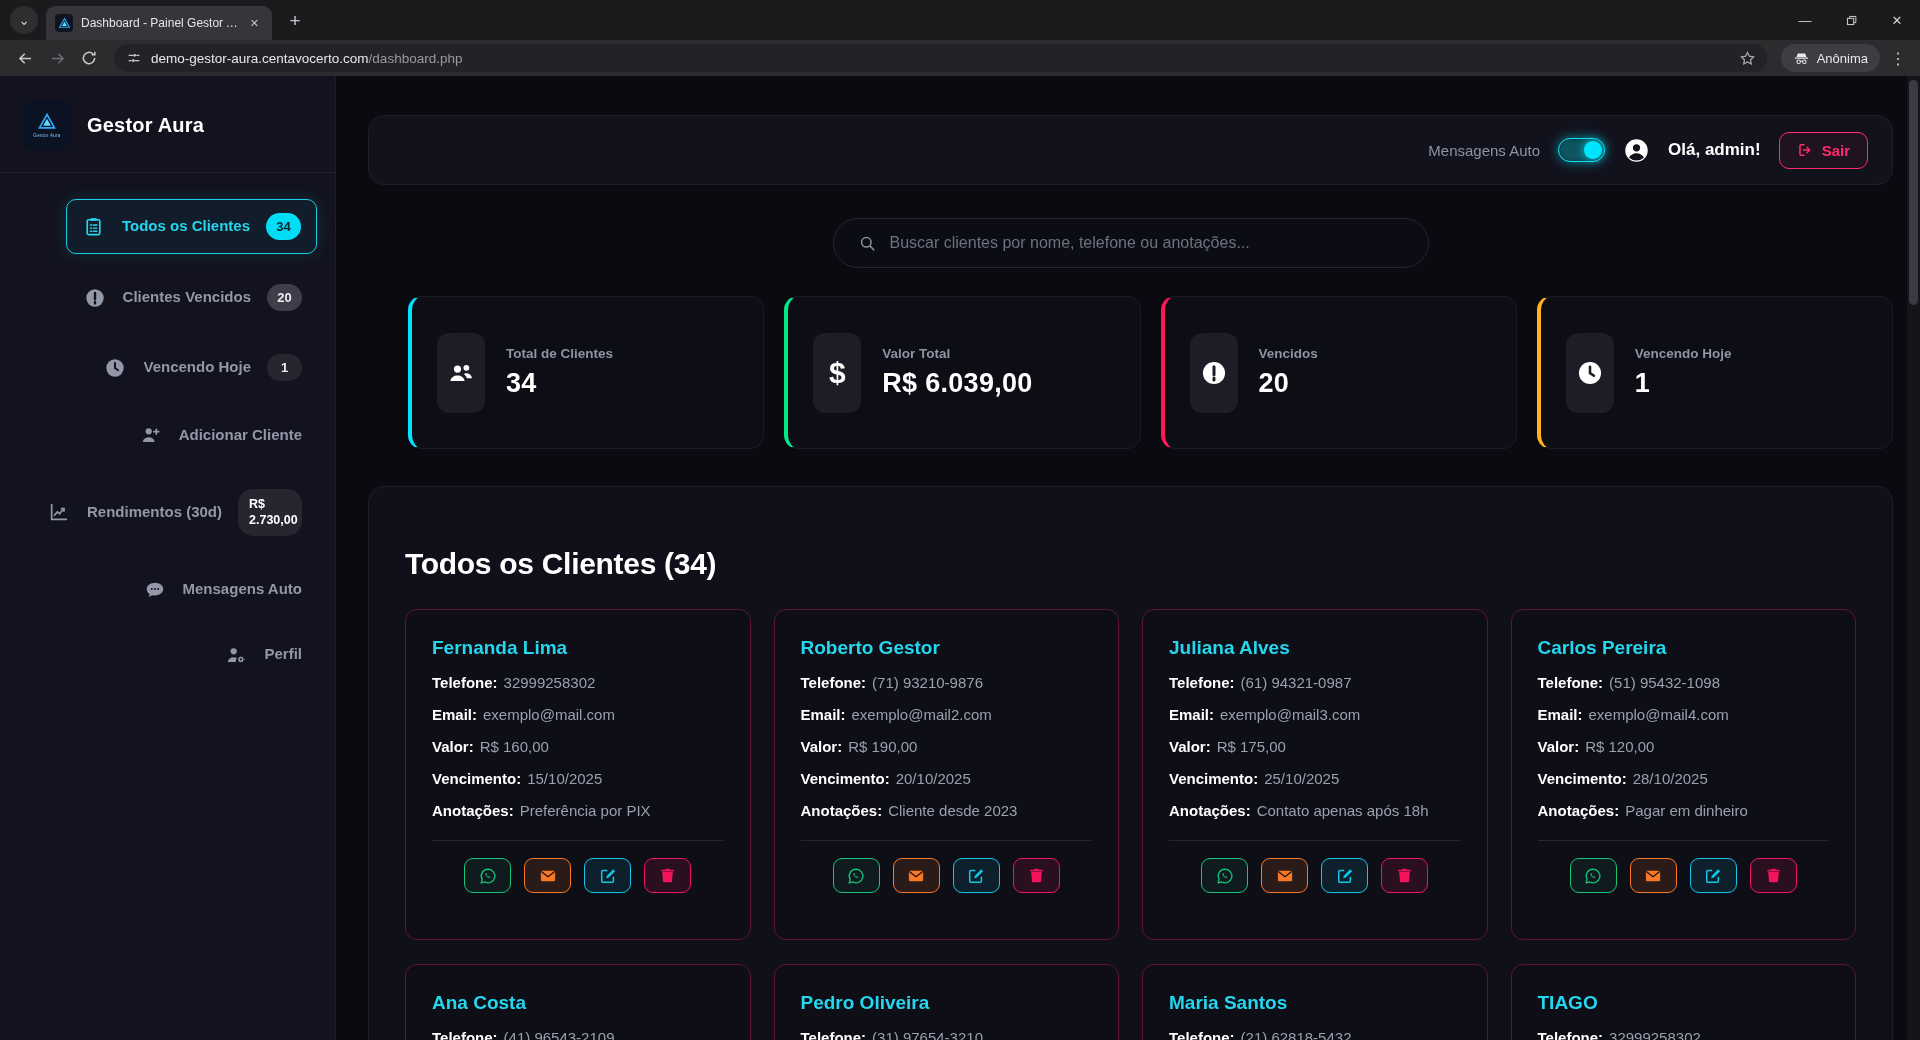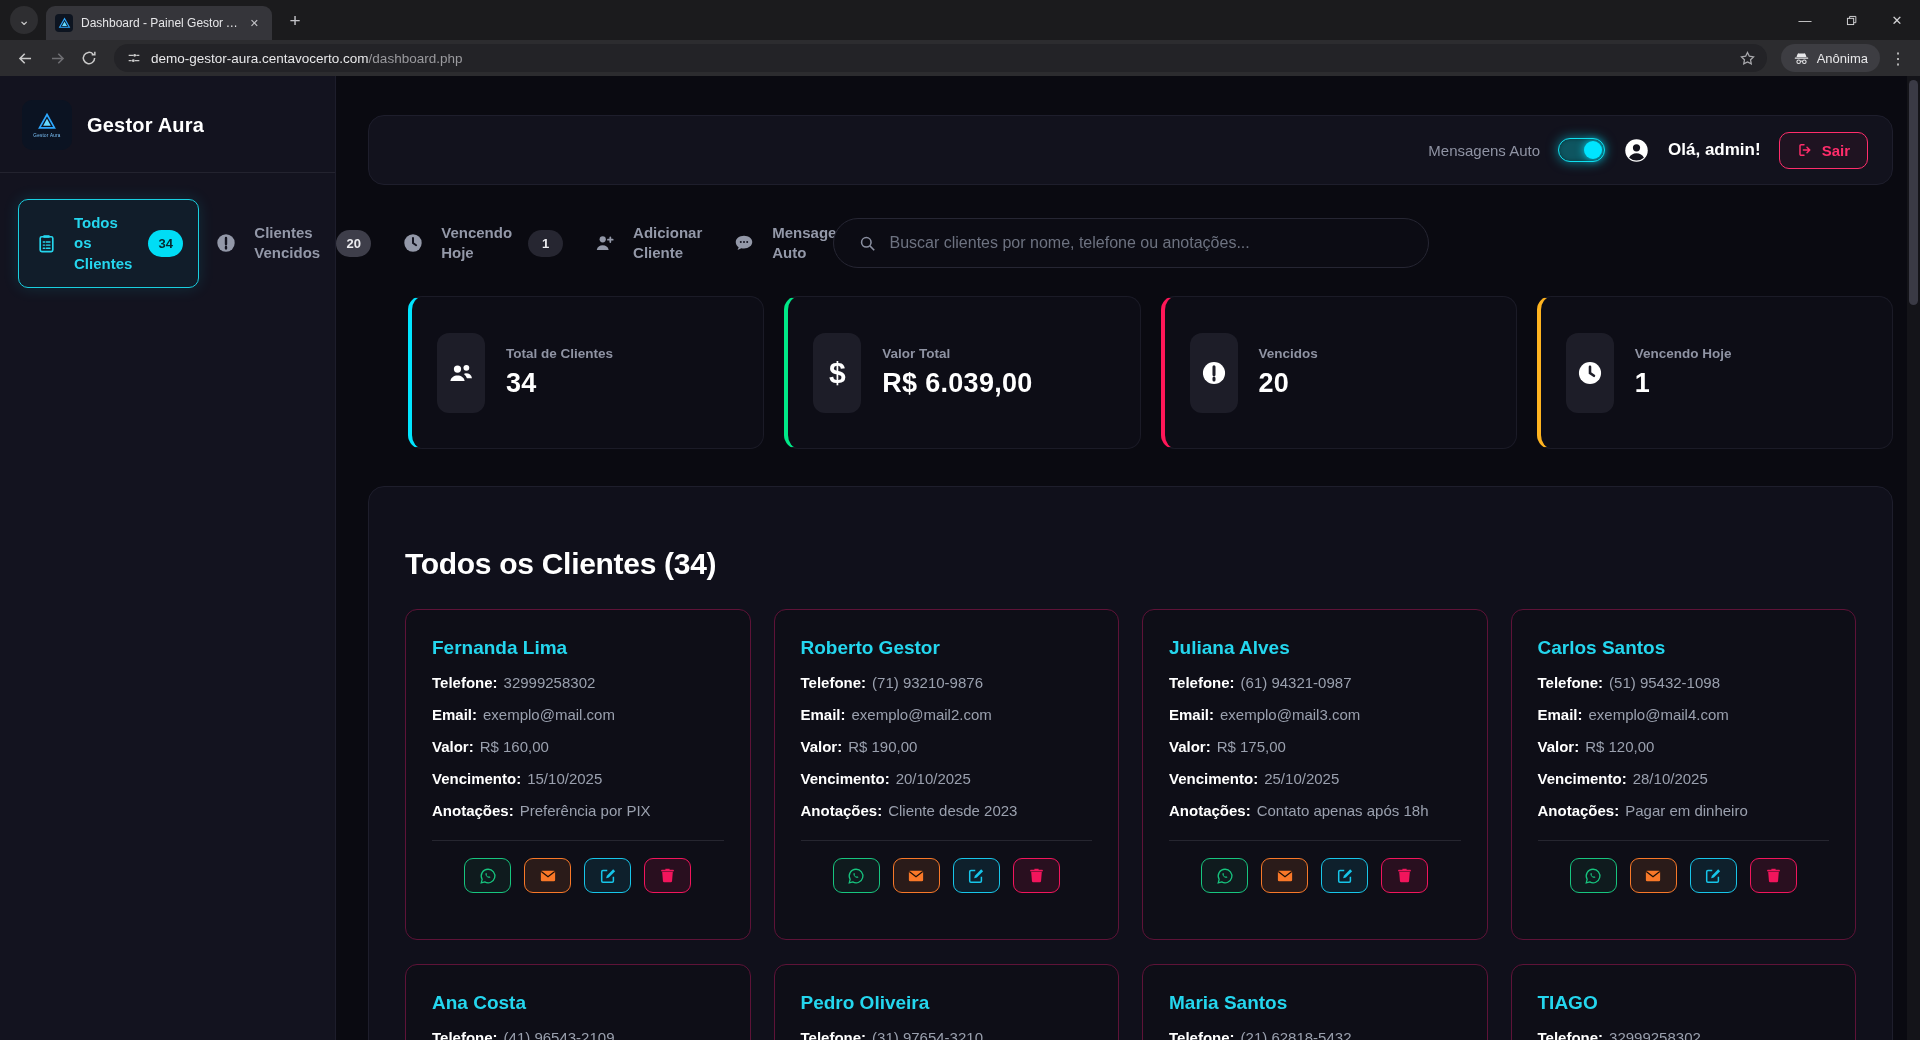--- a/index.html
+++ b/index.html
@@ -40,21 +40,21 @@
 
   
   .page { display:flex; height:964px; }
   .sidebar { width:336px; flex:none; background:#13131f; border-right:1px solid #1d1d2b; padding-top:24px; }
   .brand { display:flex; align-items:center; gap:15px; padding:0 22px; }
   .brand-logo { width:50px; height:50px; border-radius:10px; background:#0b1322; display:flex;
     flex-direction:column; align-items:center; justify-content:center; }
   .brand-logo .tinytext { font-size:4.5px; color:#7fc7ff; letter-spacing:.3px; margin-top:1px; }
   .brand-name { color:#fff; font-size:20px; font-weight:bold; letter-spacing:.2px; }
   .side-divider { border-top:1px solid #23232f; margin:22px 0 16px; }
-  .nav { padding:10px 18px; display:flex; flex-direction:row; }
+  .nav { padding:10px 18px; display:flex; flex-direction:column;align-items:flex-end; }
   .nav-item { display:flex; align-items:center; gap:16px; padding:13px 15px; border-radius:10px;
     color:#9398a8; font-size:15px; font-weight:bold; margin-bottom:17px; cursor:pointer; }
   .nav-item .nicon { width:24px; display:flex; justify-content:center; color:#9398a8; flex:none; }
   .nav-label { flex:1; line-height:1.35; }
   .nav-item.active { border:1px solid #19cfe0; background:rgba(0,212,238,.055); color:#25d6ee;
     box-shadow:0 0 16px rgba(0,216,240,.14); }
   .nav-item.active .nicon { color:#25d6ee; }
   .badge { min-width:35px; height:27px; border-radius:14px; display:flex; align-items:center;
     justify-content:center; font-size:13px; font-weight:bold; padding:0 9px; flex:none; }
   .badge-cyan { background:#00ddf5; color:#06272e; }
@@ -247,33 +247,55 @@
         <span class="nicon">
           <svg width="22" height="22" viewBox="0 0 24 24" fill="currentColor">
               <circle cx="9.5" cy="8" r="3.4"></circle>
               <path d="M3 19.5c.6-3.5 3.3-5.1 6.5-5.1s5.9 1.6 6.5 5.1z"></path>
               <path d="M17.8 5.8v5.2M15.2 8.4h5.2" stroke="currentColor" stroke-width="1.9" fill="none" stroke-linecap="round"></path>
             </svg>
         </span>
         <span class="nav-label">Adicionar Cliente</span>
       </div>
 
+      <div class="nav-item">
+        <span class="nicon">
+          <svg width="22" height="22" viewBox="0 0 24 24" fill="none" stroke="currentColor" stroke-width="1.9" stroke-linecap="round">
+              <path d="M4 4v16h16"></path>
+              <path d="M7 15.5l3.2-3.6 2.3 2 4.8-5.4"></path>
+              <path d="M14.6 8.2h2.8V11"></path>
+            </svg>
+        </span>
+        <span class="nav-label">Rendimentos (30d)</span>
+        <span class="badge-money" style="width:64px">R$ 2.730,00</span>
+      </div>
 
       <div class="nav-item">
         <span class="nicon">
           <svg width="22" height="22" viewBox="0 0 24 24">
               <path d="M12 4c5 0 9 3 9 7s-4 7-9 7c-1 0-2-.1-2.9-.4L5 19.5l1.2-2.9C4.2 15.4 3 13.3 3 11c0-4 4-7 9-7z" fill="currentColor"></path>
               <circle cx="8.5" cy="11" r="1.1" fill="#13131f"></circle>
               <circle cx="12" cy="11" r="1.1" fill="#13131f"></circle>
               <circle cx="15.5" cy="11" r="1.1" fill="#13131f"></circle>
             </svg>
         </span>
         <span class="nav-label">Mensagens Auto</span>
       </div>
 
+      <div class="nav-item">
+        <span class="nicon">
+          <svg width="22" height="22" viewBox="0 0 24 24" fill="currentColor">
+              <circle cx="9.5" cy="8" r="3.4"></circle>
+              <path d="M3 19.5c.6-3.5 3.3-5.1 6.5-5.1 1.3 0 2.5.3 3.5.8a6.3 6.3 0 0 0-1.2 4.3z"></path>
+              <circle cx="17.3" cy="16.8" r="2" fill="none" stroke="currentColor" stroke-width="1.5"></circle>
+              <path d="M17.3 13.7v1.1M17.3 18.8v1.1M14.3 16.8h1.1M20.2 16.8h1.1M15.2 14.7l.8.8M18.6 18.1l.8.8M19.4 14.7l-.8.8M16 18.1l-.8.8" stroke="currentColor" stroke-width="1.2"></path>
+            </svg>
+        </span>
+        <span class="nav-label">Perfil</span>
+      </div>
 
     </div>
   </div>
 
   <div class="main">
 
     <div class="topbar">
       <span class="msgauto">Mensagens Auto</span>
       <div class="toggle">
         <div class="toggle-knob"></div>
@@ -472,21 +494,21 @@
                 <svg width="17" height="17" viewBox="0 0 24 24" fill="currentColor">
                   <path d="M4.5 7h15l-1.1 13a1.8 1.8 0 0 1-1.8 1.6H7.4A1.8 1.8 0 0 1 5.6 20z"></path>
                   <rect x="3" y="4" width="18" height="2.3" rx="1"></rect>
                   <path d="M9 2.5h6v1.7H9z"></path>
                 </svg>
               </button>
           </div>
         </div>
 
         <div class="client-card">
-          <div class="client-name">Carlos Santos</div>
+          <div class="client-name">Carlos Pereira</div>
           <div class="crow"><span class="clab">Telefone:</span><span>(51) 95432-1098</span></div>
           <div class="crow"><span class="clab">Email:</span><span>exemplo@mail4.com</span></div>
           <div class="crow"><span class="clab">Valor:</span><span>R$ 120,00</span></div>
           <div class="crow"><span class="clab">Vencimento:</span><span>28/10/2025</span></div>
           <div class="crow"><span class="clab">Anotações:</span><span>Pagar em dinheiro</span></div>
           <div class="card-divider"></div>
           <div class="card-actions">
             <button class="abtn wa">
                 <svg width="18" height="18" viewBox="0 0 24 24" fill="none" stroke="currentColor" stroke-width="1.7">
                   <path d="M12 3a9 9 0 0 0-7.8 13.5L3 21l4.7-1.2A9 9 0 1 0 12 3z"></path>

